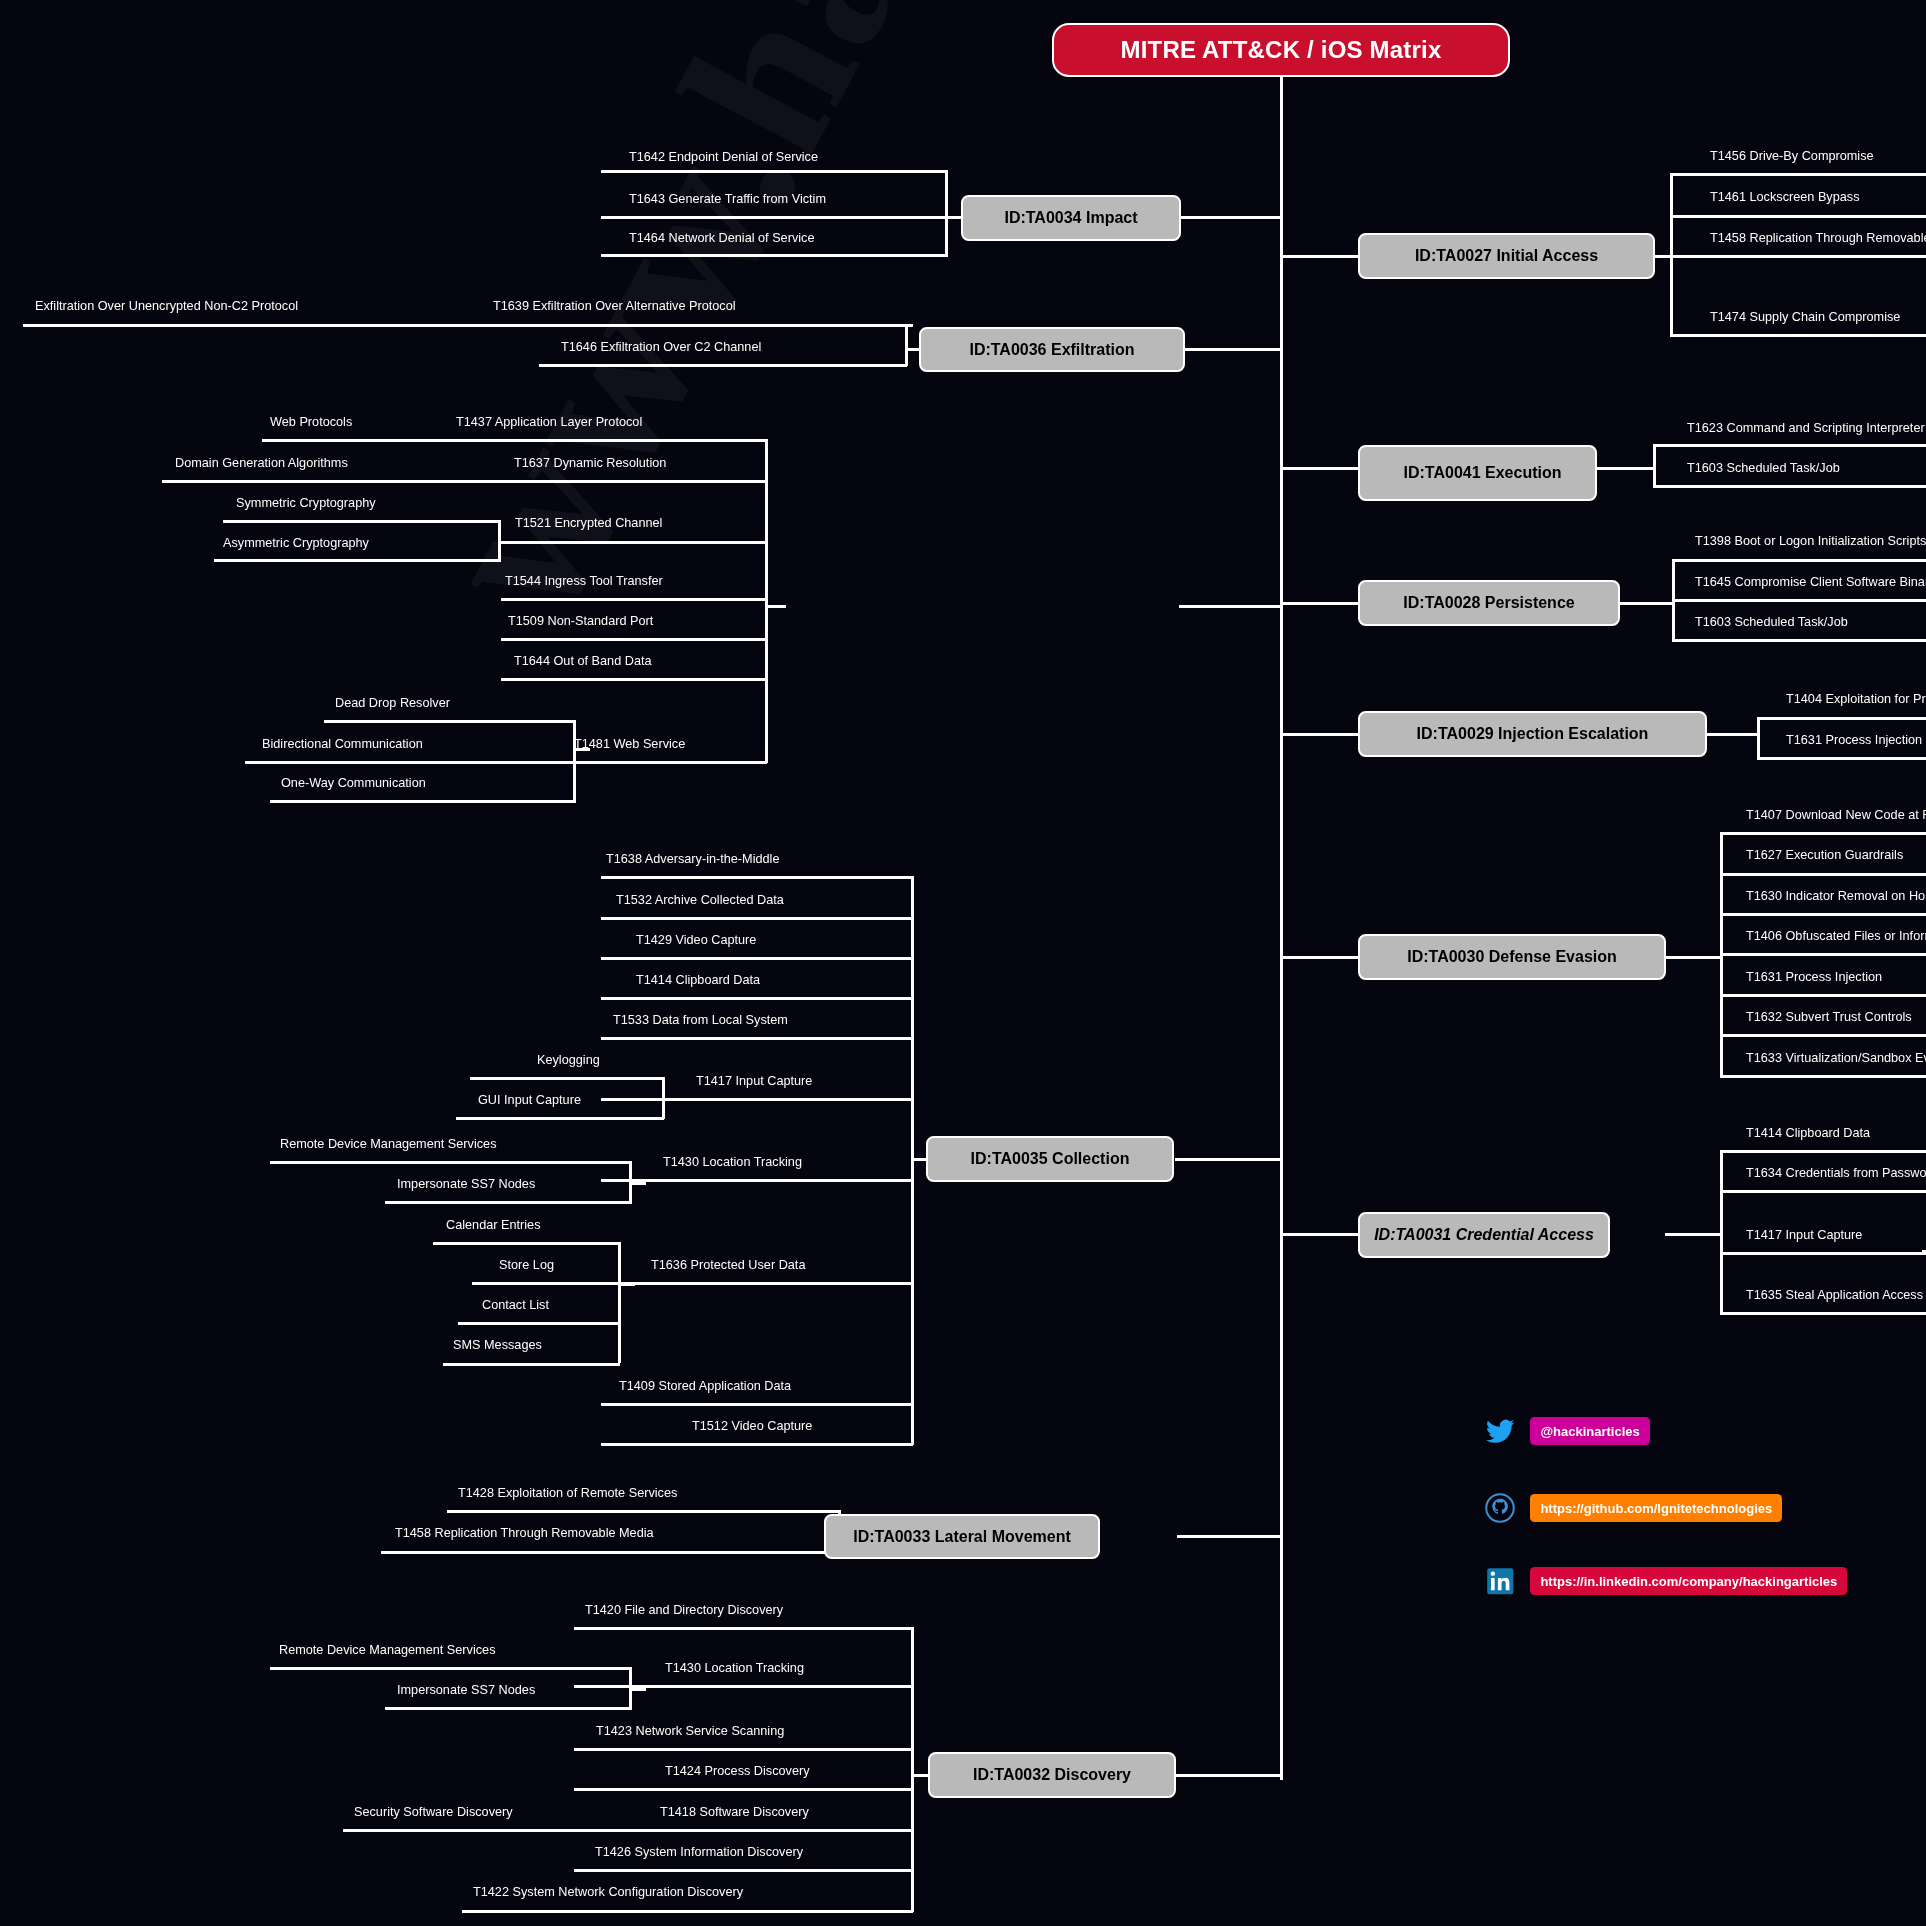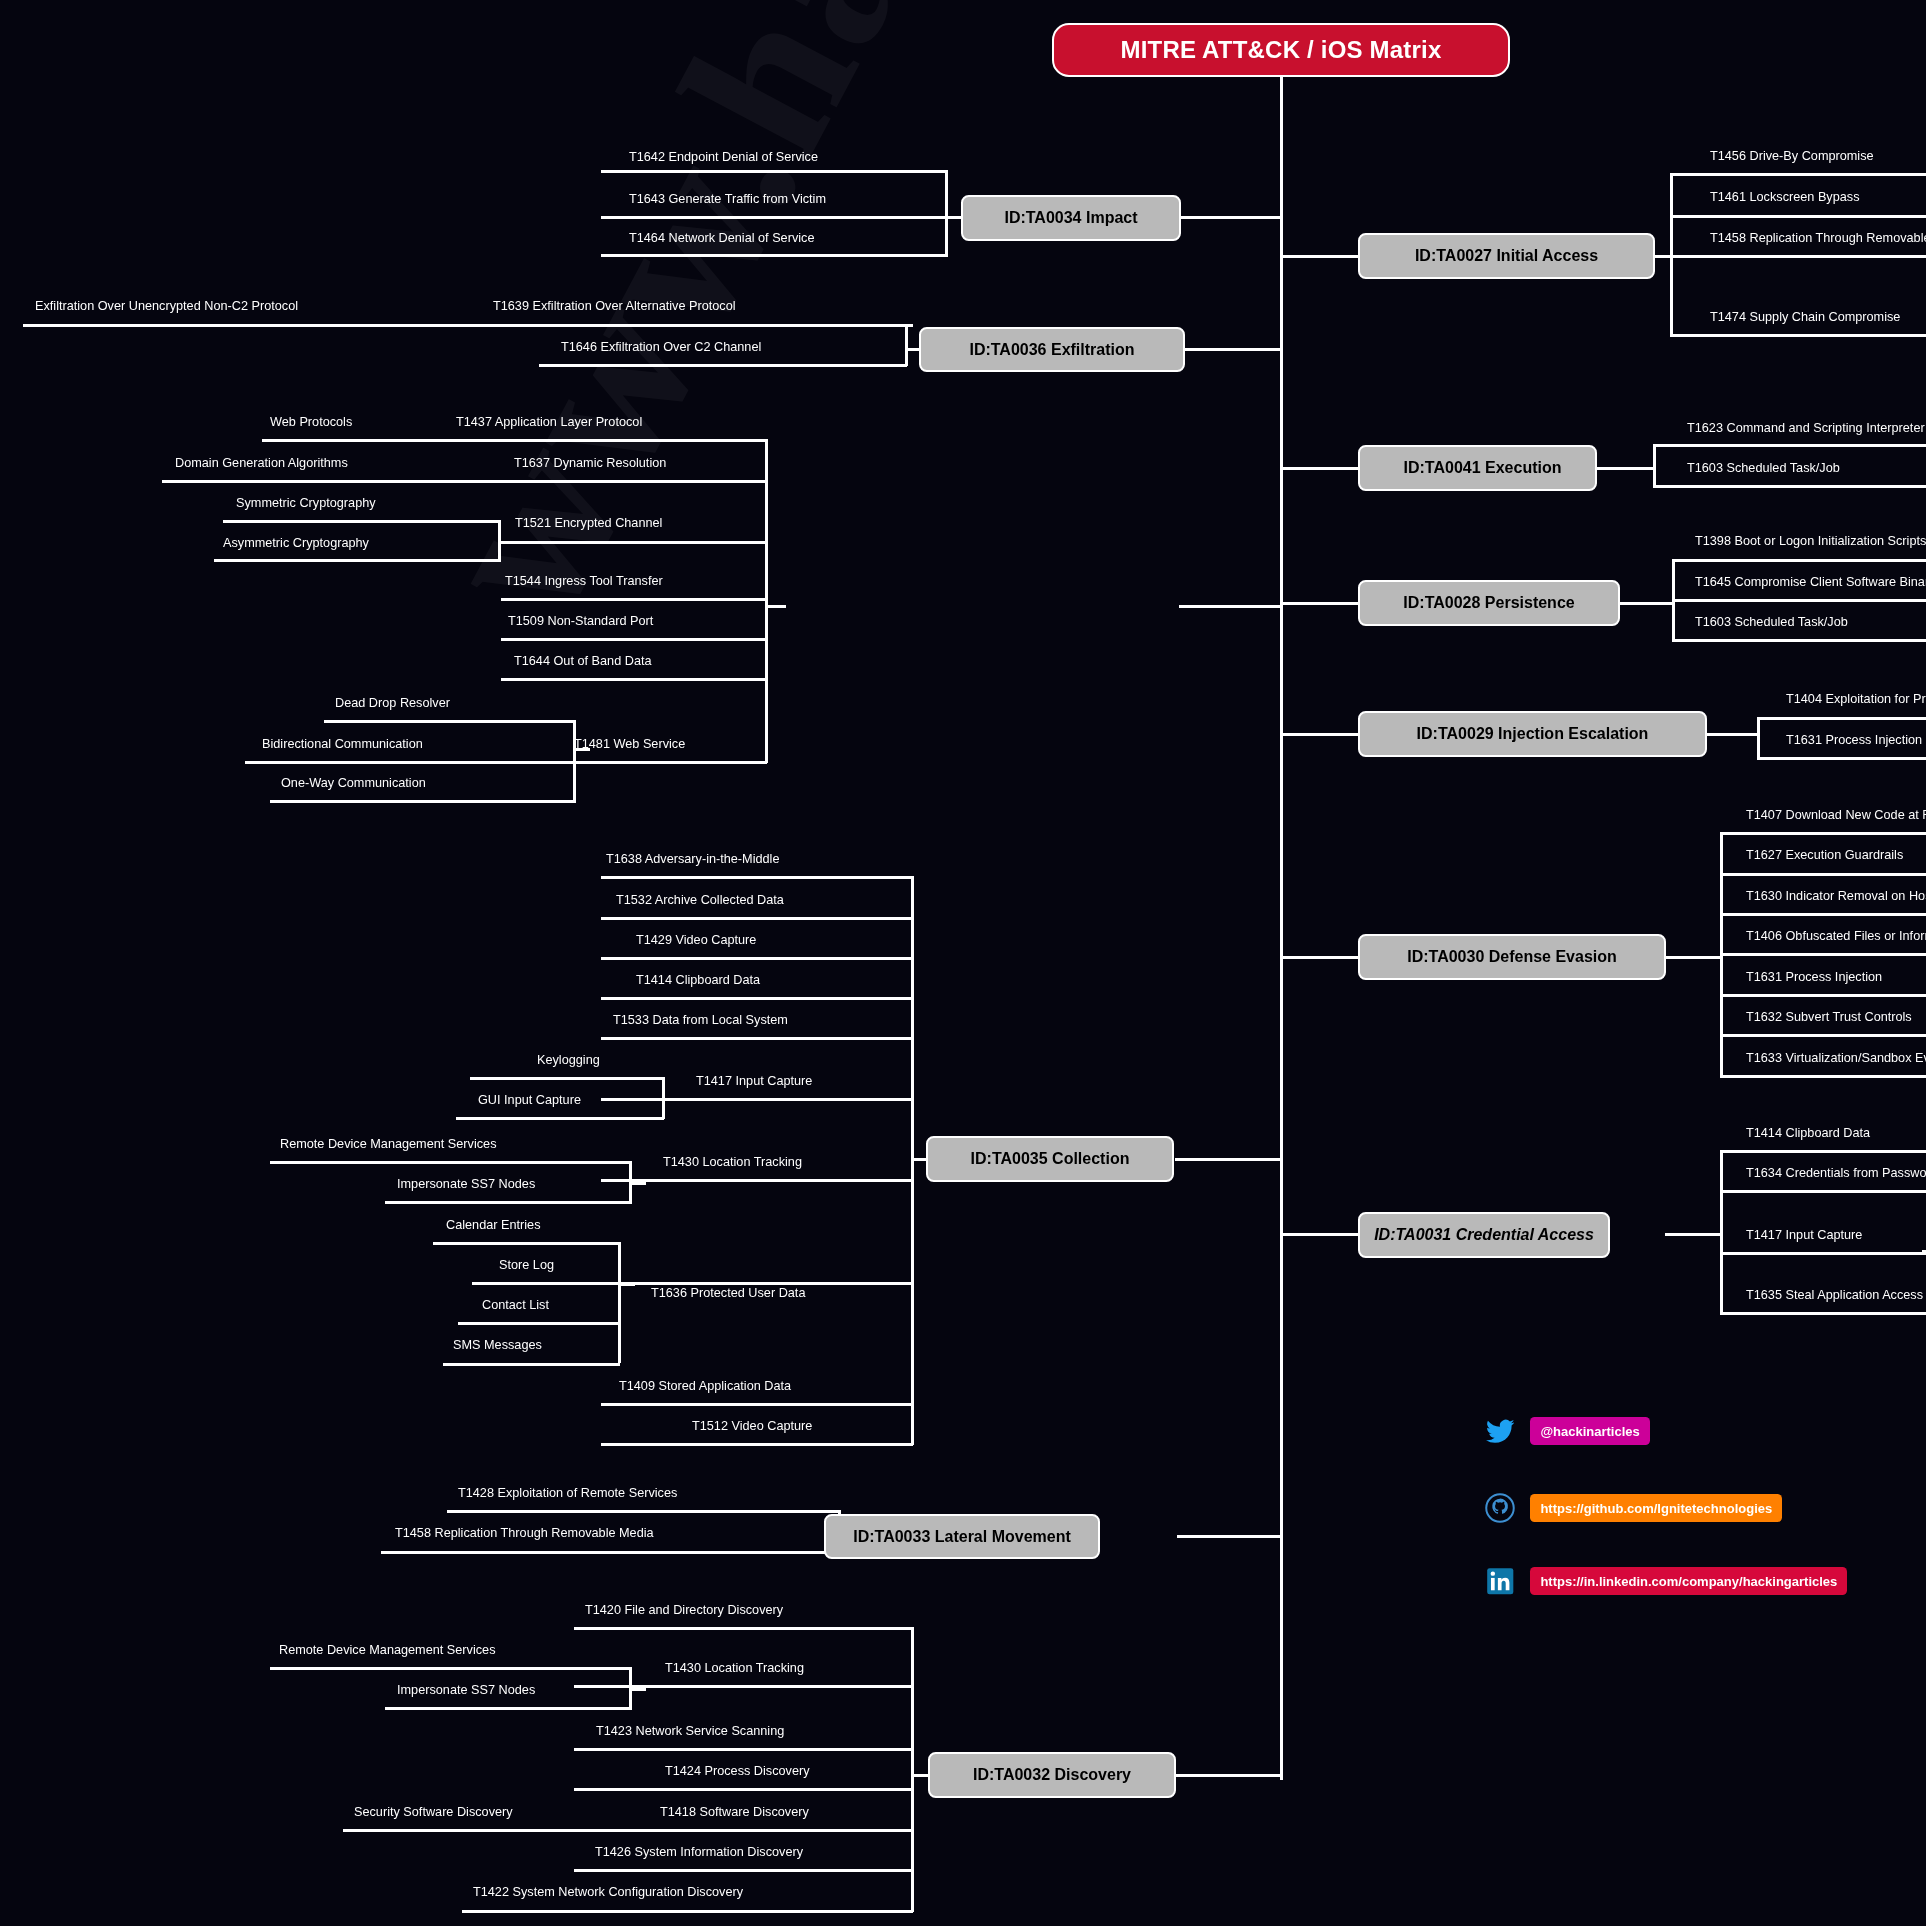--- a/index.html
+++ b/index.html
@@ -192,21 +192,21 @@
   <div class="tech" style="left:446px; top:1219px;">Calendar Entries</div>
   <div class="hline" style="left:433px; top:1242px; width:187px;"></div>
   <div class="tech" style="left:499px; top:1259px;">Store Log</div>
   <div class="hline" style="left:472px; top:1282px; width:148px;"></div>
   <div class="tech" style="left:482px; top:1299px;">Contact List</div>
   <div class="hline" style="left:458px; top:1322px; width:162px;"></div>
   <div class="tech" style="left:453px; top:1339px;">SMS Messages</div>
   <div class="hline" style="left:443px; top:1363px; width:177px;"></div>
   <div class="vline" style="left:618px; top:1242px; height:121px;"></div>
   <div class="hline" style="left:618px; top:1283px; width:17.3px;"></div>
-  <div class="tech" style="left:651px; top:1259px;margin-top:28px;">T1636 Protected User Data</div>
+  <div class="tech" style="left:651px; top:1259px;">T1636 Protected User Data</div>
   <div class="hline" style="left:601px; top:1282px; width:312px;"></div>
 
   <div class="tech" style="left:619px; top:1380px;">T1409 Stored Application Data</div>
   <div class="hline" style="left:601px; top:1403px; width:312px;"></div>
   <div class="tech" style="left:692px; top:1420px;">T1512 Video Capture</div>
   <div class="hline" style="left:601px; top:1443px; width:312px;"></div>
 
   <div class="vline" style="left:911px; top:876px; height:569px;"></div>
   <div class="hline" style="left:911px; top:1158px; width:19px;"></div>
 
@@ -262,21 +262,21 @@
   <div class="hline" style="left:1670px; top:215px; width:285px;"></div>
   <div class="tech" style="left:1710px; top:232px;">T1458 Replication Through Removable Media</div>
   <div class="hline" style="left:1670px; top:255px; width:447px;"></div>
 
   <div class="tech" style="left:1710px; top:311px;">T1474 Supply Chain Compromise</div>
   <div class="hline" style="left:1670px; top:334px; width:458px;"></div>
 
   <div class="vline" style="left:1670px; top:173px; height:162px;"></div>
   <div class="hline" style="left:1653px; top:255px; width:19px;"></div>
 
-  <div class="tactic" style="left:1358px; top:445px; width:239px; height:46px;padding-left:17px;">ID:TA0041 Execution</div>
+  <div class="tactic" style="left:1358px; top:445px; width:239px; height:56px;padding-left:17px;">ID:TA0041 Execution</div>
   <div class="hline" style="left:1280px; top:467px; width:81px;"></div>
 
   <div class="tech" style="left:1687px; top:422px;">T1623 Command and Scripting Interpreter</div>
 
   <div class="hline" style="left:1653px; top:444px; width:562px;"></div>
   <div class="tech" style="left:1687px; top:462px;">T1603 Scheduled Task/Job</div>
   <div class="hline" style="left:1653px; top:485px; width:297px;"></div>
   <div class="vline" style="left:1653px; top:444px; height:43px;"></div>
   <div class="hline" style="left:1597px; top:467px; width:58px;"></div>
 

